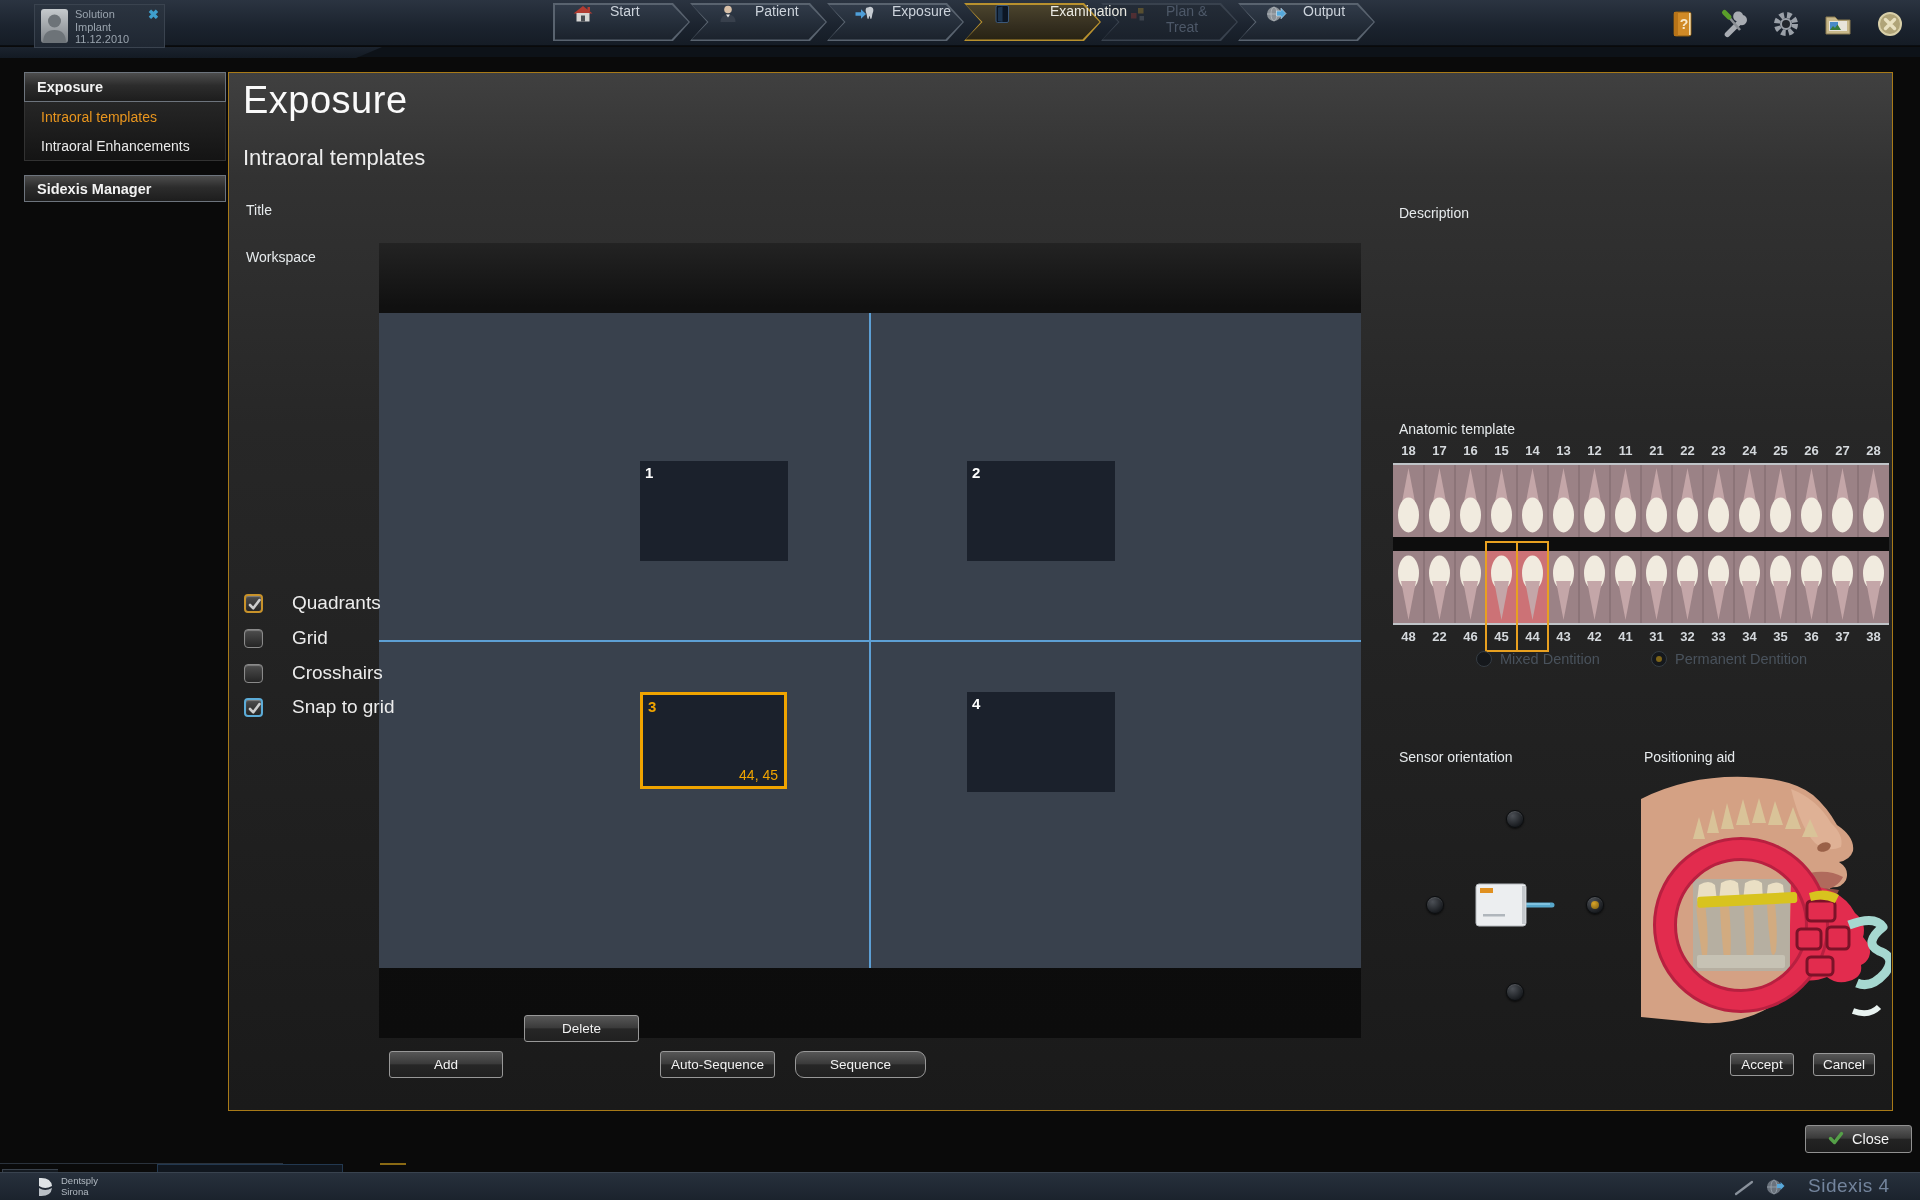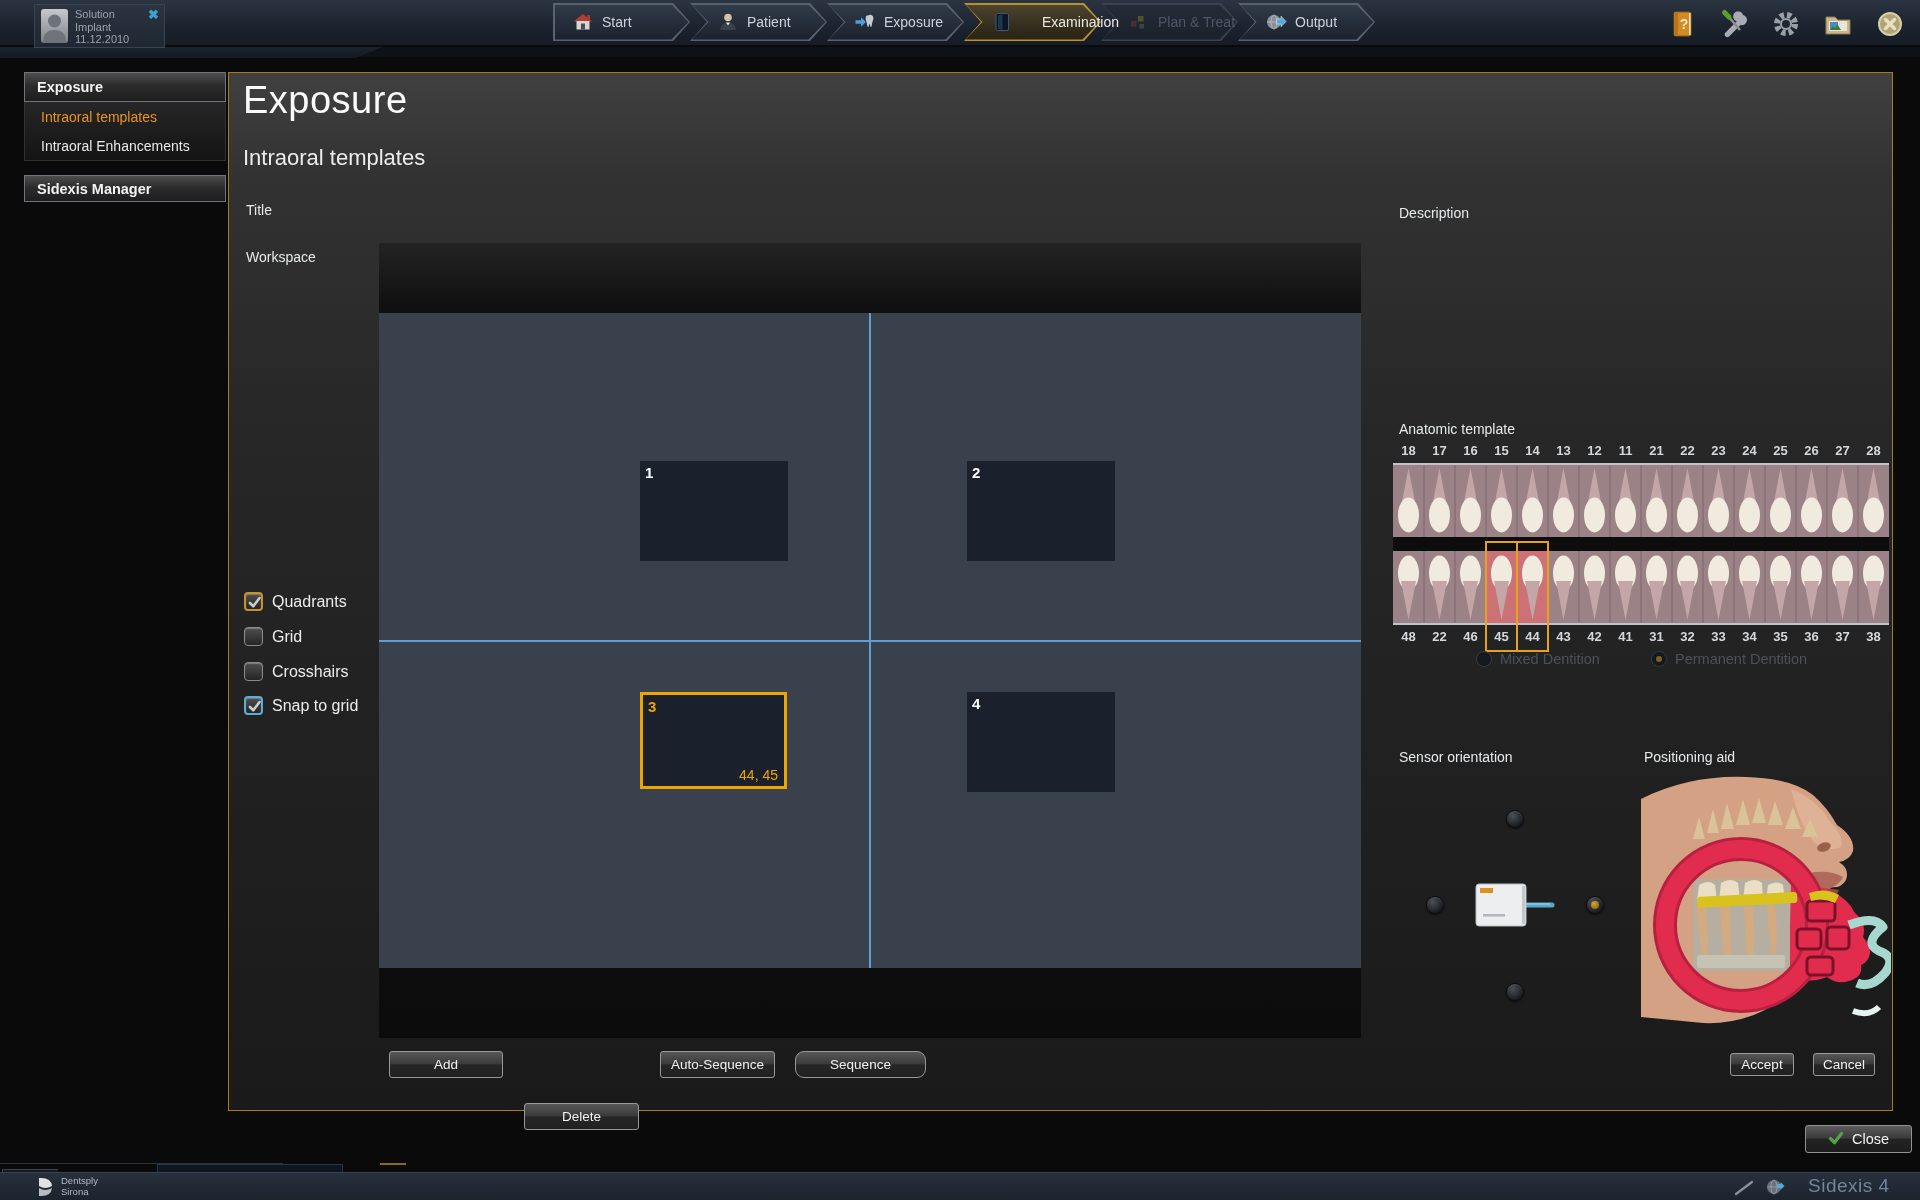--- a/index.html
+++ b/index.html
@@ -26,21 +26,21 @@
   .nav-tabs { position:absolute; left:553px; top:3px; height:38px; display:flex; }
   .tab { position:relative; width:137px; height:38px; }
   .tab .shp { position:absolute; clip-path:polygon(0 0, calc(100% - 17px) 0, 100% 50%, calc(100% - 17px) 100%, 0 100%); }
   .tab.notched .shp { clip-path:polygon(0 0, calc(100% - 17px) 0, 100% 50%, calc(100% - 17px) 100%, 0 100%, 17px 50%); }
   .shp-b { inset:0; background:#59636f; }
   .shp-i { inset:1.5px; background:linear-gradient(180deg,#313b49 0%, #242d39 55%, #1b222c 100%); }
   .tab.active .shp-b { background:#b8912e; }
   .tab.active .shp-i { background:linear-gradient(180deg,#4b442d 0%, #342e1f 60%, #282313 100%); }
   .tab.disabled .shp-b { background:#39424e; }
   .tab.disabled .shp-i { background:linear-gradient(180deg,#242c37,#1a212b); }
-  .tab-content { position:absolute; inset:0; display:flex; align-items:center; gap:8px; padding-left:27px; z-index:2; }
+  .tab-content { position:absolute; inset:0; display:flex; align-items:flex-start; gap:16px; padding-left:27px; z-index:2; }
   .tab.first .tab-content { padding-left:19px; }
   .tab-label { font-size:14px; color:#ccd3db; }
   .tab.active .tab-label { color:#e9e9e2;margin-left:21px; }
   .tab.disabled .tab-label { color:#4d5868; }
   .tab.disabled .tab-icon { opacity:.38; }
   .tab-icon { width:22px; height:22px; flex:none; }
 
   .top-icons { position:absolute; right:14px; top:8px; display:flex; gap:20px; align-items:center; }
   .ticon { width:32px; height:32px; }
 
@@ -75,21 +75,21 @@
   .ws-box.selected { border:3px solid #f0a400; }
   .ws-box.selected .num { color:#f0a400; }
   .ws-box .teeth { position:absolute; right:6px; bottom:3px; font-size:14px; color:#f0a400; }
 
   .opt-row { position:absolute; left:15px; display:flex; align-items:center; gap:9px; }
   .cb { width:19px; height:19px; border-radius:4px; border:1px solid #8a8a8a; position:relative;
     background:linear-gradient(180deg,#4e4e4e,#252525); box-shadow:inset 0 1px 1px rgba(255,255,255,.28); }
   .cb.checked-orange { border:2px solid #c8922a; }
   .cb.checked-blue { border:2px solid #5cacd8; }
   .cb svg { position:absolute; left:1px; top:1px; }
-  .opt-label { font-size:16px; color:#ececec; }
+  .opt-label { font-size:19px; color:#ececec;margin-left:20px; }
 
   .btn { position:absolute; height:27px; border:1px solid #989898; border-radius:3px;
     background:linear-gradient(180deg,#575757 0%, #3b3b3b 46%, #262626 52%, #202020 100%);
     color:#f2f2f2; font-size:13.5px; display:flex; align-items:center; justify-content:center; cursor:default; }
 
   .desc-box { position:absolute; left:1165px; top:155px; width:491px; height:150px; resize:none;
     background:#242424; border:1px solid #8e9296; color:#ececec; font-size:14px; padding:8px 10px;
     font-family:"Liberation Sans",sans-serif; }
 
   .teeth-row { position:absolute; left:1164px; width:496px; display:flex; }
@@ -329,21 +329,21 @@
     <div class="opt-row" style="top:623px;">
       <span class="cb checked-blue">
         <svg width="15" height="15" viewBox="0 0 15 15">
             <path d="M3 8 L6.3 11.3 L12.5 3" fill="none" stroke="#cccccc" stroke-width="2.6" stroke-linecap="round" stroke-linejoin="round"></path>
           </svg>
       </span>
       <span class="opt-label">Snap to grid</span>
     </div>
 
     <div class="btn" style="left:160px; top:978px; width:114px;">Add</div>
-    <div class="btn" style="left:295px; top:1030px; width:115px;">Delete</div>
+    <div class="btn" style="left:295px; top:942px; width:115px;">Delete</div>
     <div class="btn" style="left:431px; top:978px; width:115px;">Auto-Sequence</div>
     <div class="btn" style="left:566px; top:978px; width:131px;border-radius:9px;">Sequence</div>
 
     <div class="fld-label" style="left:1170px; top:132px;">Description</div>
 
     <div class="fld-label" style="left:1170px; top:348px;">Anatomic template</div>
 
     <div class="teeth-row" style="top:370px;">
       <span class="tn">18</span>
         <span class="tn">17</span>

